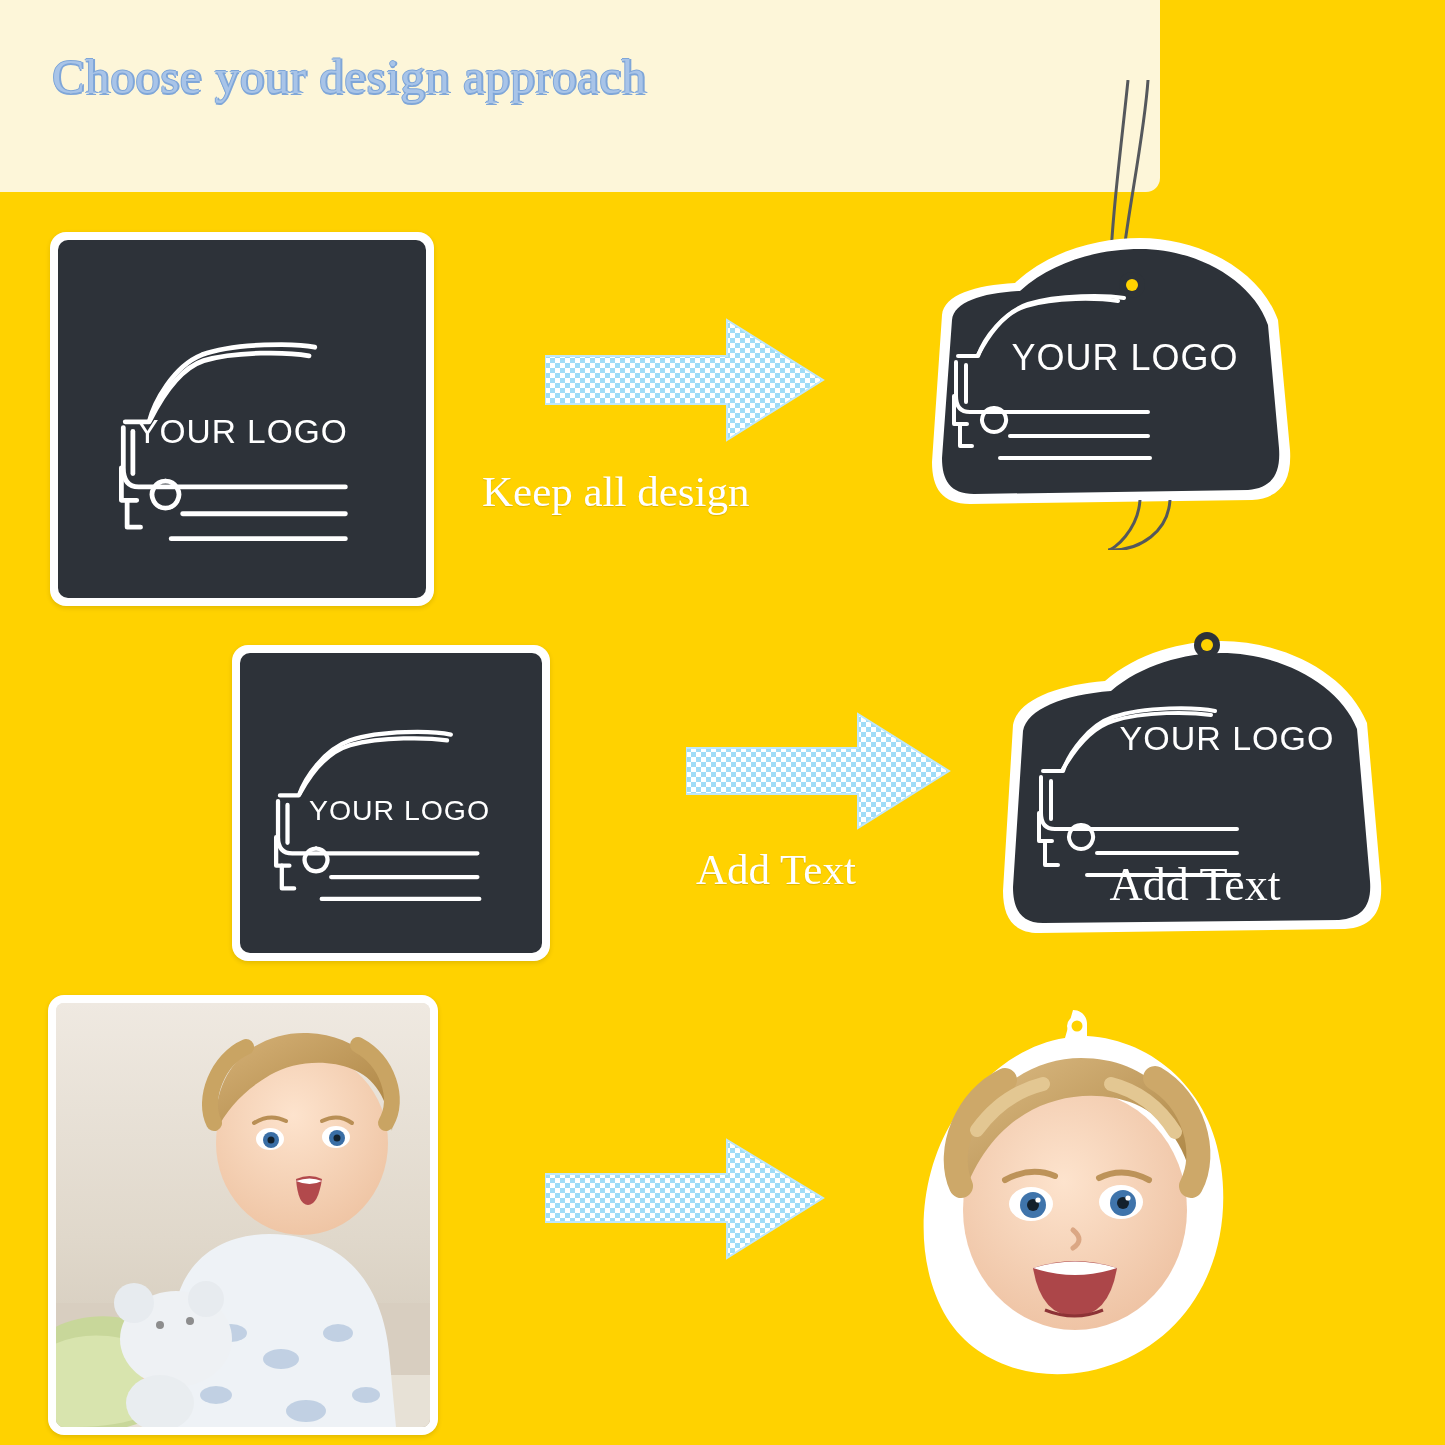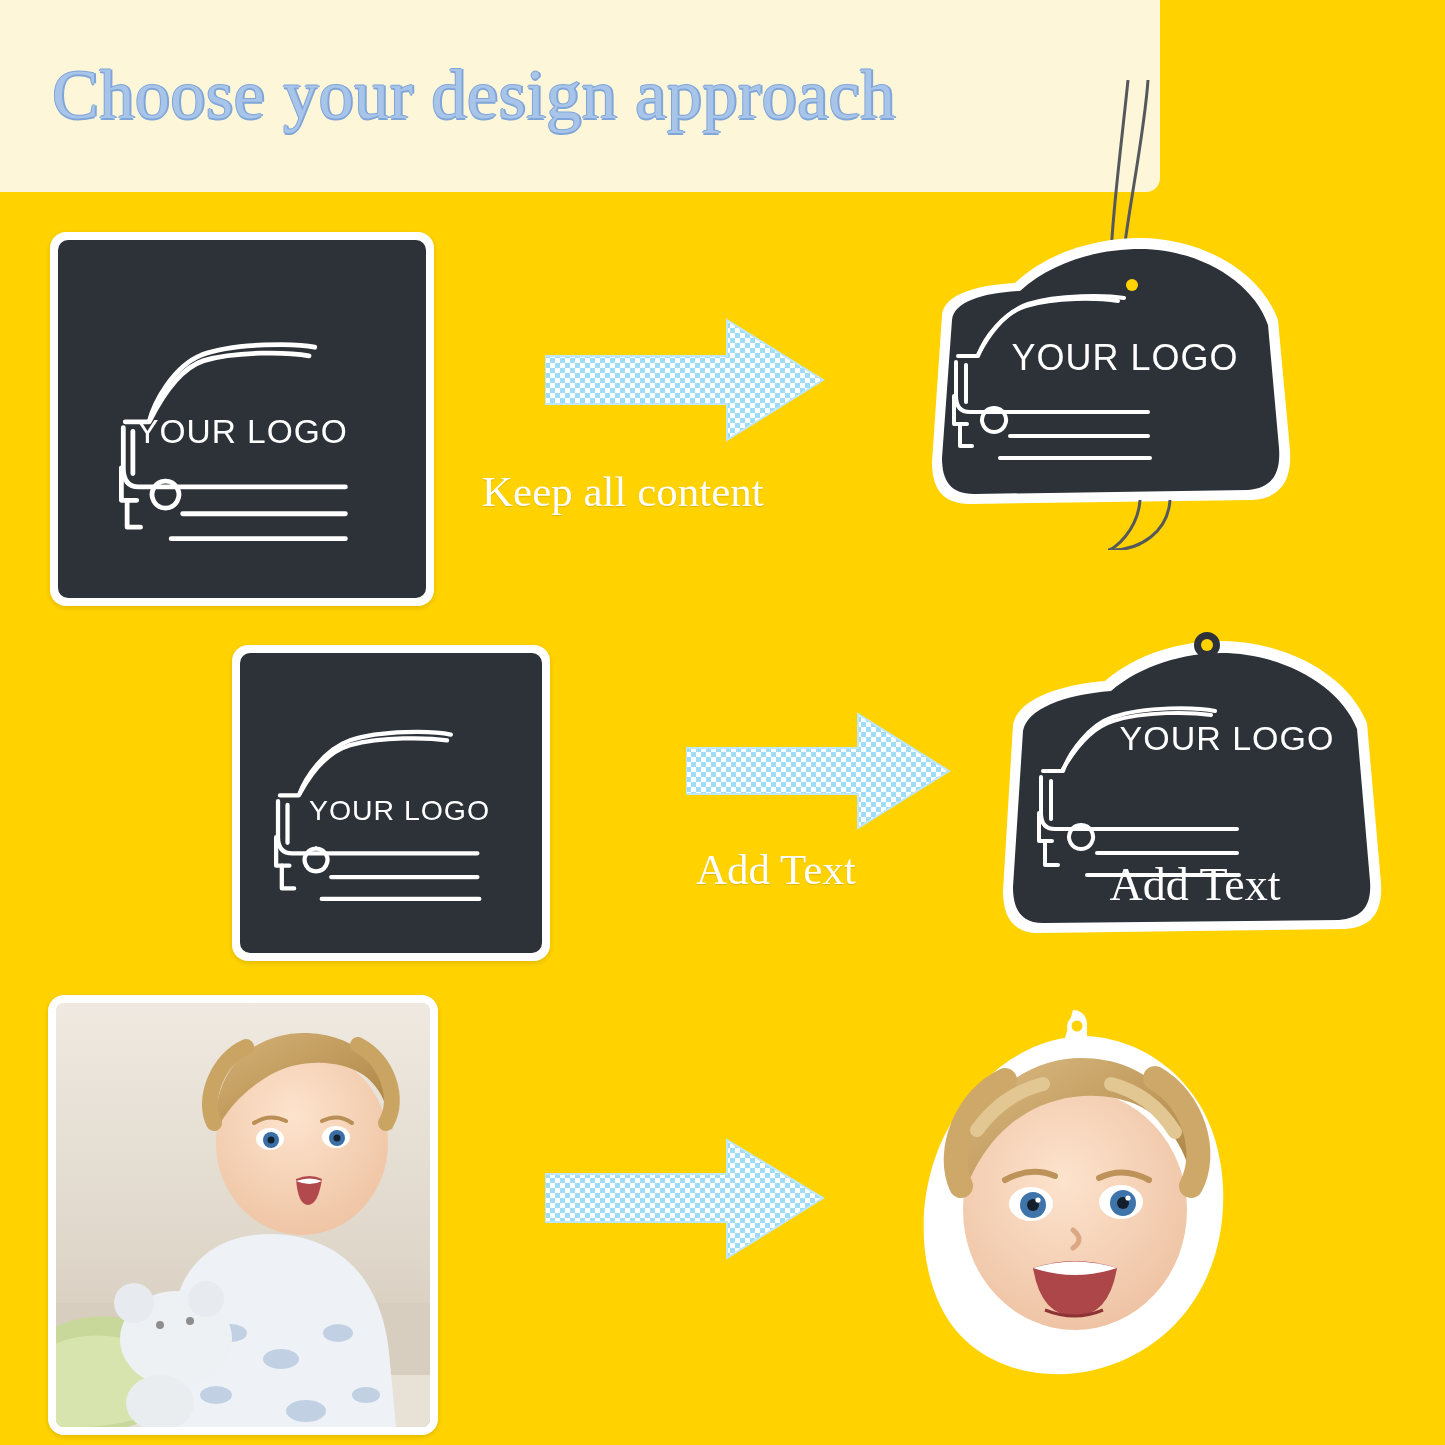--- a/index.html
+++ b/index.html
@@ -22,23 +22,23 @@
     left: 0;
     top: 0;
     width: 1160px;
     height: 192px;
     background: #fdf6d9;
     border-bottom-right-radius: 14px;
   }
   .header-title {
     position: absolute;
     left: 52px;
-    top: 60px;
+    top: 52px;
     font-family: "Liberation Serif", serif;
-    font-size: 70px;
+    font-size: 49px;
     line-height: 1;
     color: #a8c4e8;
     letter-spacing: 0.5px;
     text-shadow:
        2px 0 0 #7fa6d8,
        0 2px 0 #7fa6d8,
       -1px 0 0 #7fa6d8,
        0 -1px 0 #7fa6d8;
     white-space: nowrap;
   }
@@ -119,21 +119,21 @@
     <defs>
       <pattern id="ck1" width="10" height="10" patternUnits="userSpaceOnUse">
         <rect width="10" height="10" fill="#9fdcf7"></rect>
         <rect width="5" height="5" fill="#ffffff"></rect>
         <rect x="5" y="5" width="5" height="5" fill="#ffffff"></rect>
       </pattern>
     </defs>
     <path d="M0 38 L182 38 L182 2 L278 62 L182 122 L182 86 L0 86 Z" fill="url(#ck1)" stroke="#bfe7fa" stroke-width="2"></path>
   </svg>
 
-  <div class="caption" style="left:482px; top:467px;">Keep all content</div>
+  <div class="caption" style="left:482px; top:467px;">Keep all design</div>
 
   <div class="tag" style="left:900px; top:80px; width:420px; height:470px;">
     <svg width="420" height="470" viewBox="0 0 420 470">
       <path d="M228 0 C222 60 210 150 210 205" fill="none" stroke="#55585c" stroke-width="3"></path>
       <path d="M248 0 C244 60 224 150 220 205" fill="none" stroke="#55585c" stroke-width="3"></path>
 
       <path d="M42 235 C44 215 75 205 115 203 C150 170 200 158 240 158 C300 158 360 190 378 240
                L390 370 C392 402 380 418 352 420 L70 424 C42 424 32 408 32 382 Z" fill="#ffffff"></path>
       <path d="M52 240 C54 222 82 213 120 211 C154 180 202 169 240 169 C296 169 352 199 368 245
                L379 368 C381 395 371 408 348 410 L74 414 C50 414 42 400 42 378 Z" fill="#2d3239"></path>

